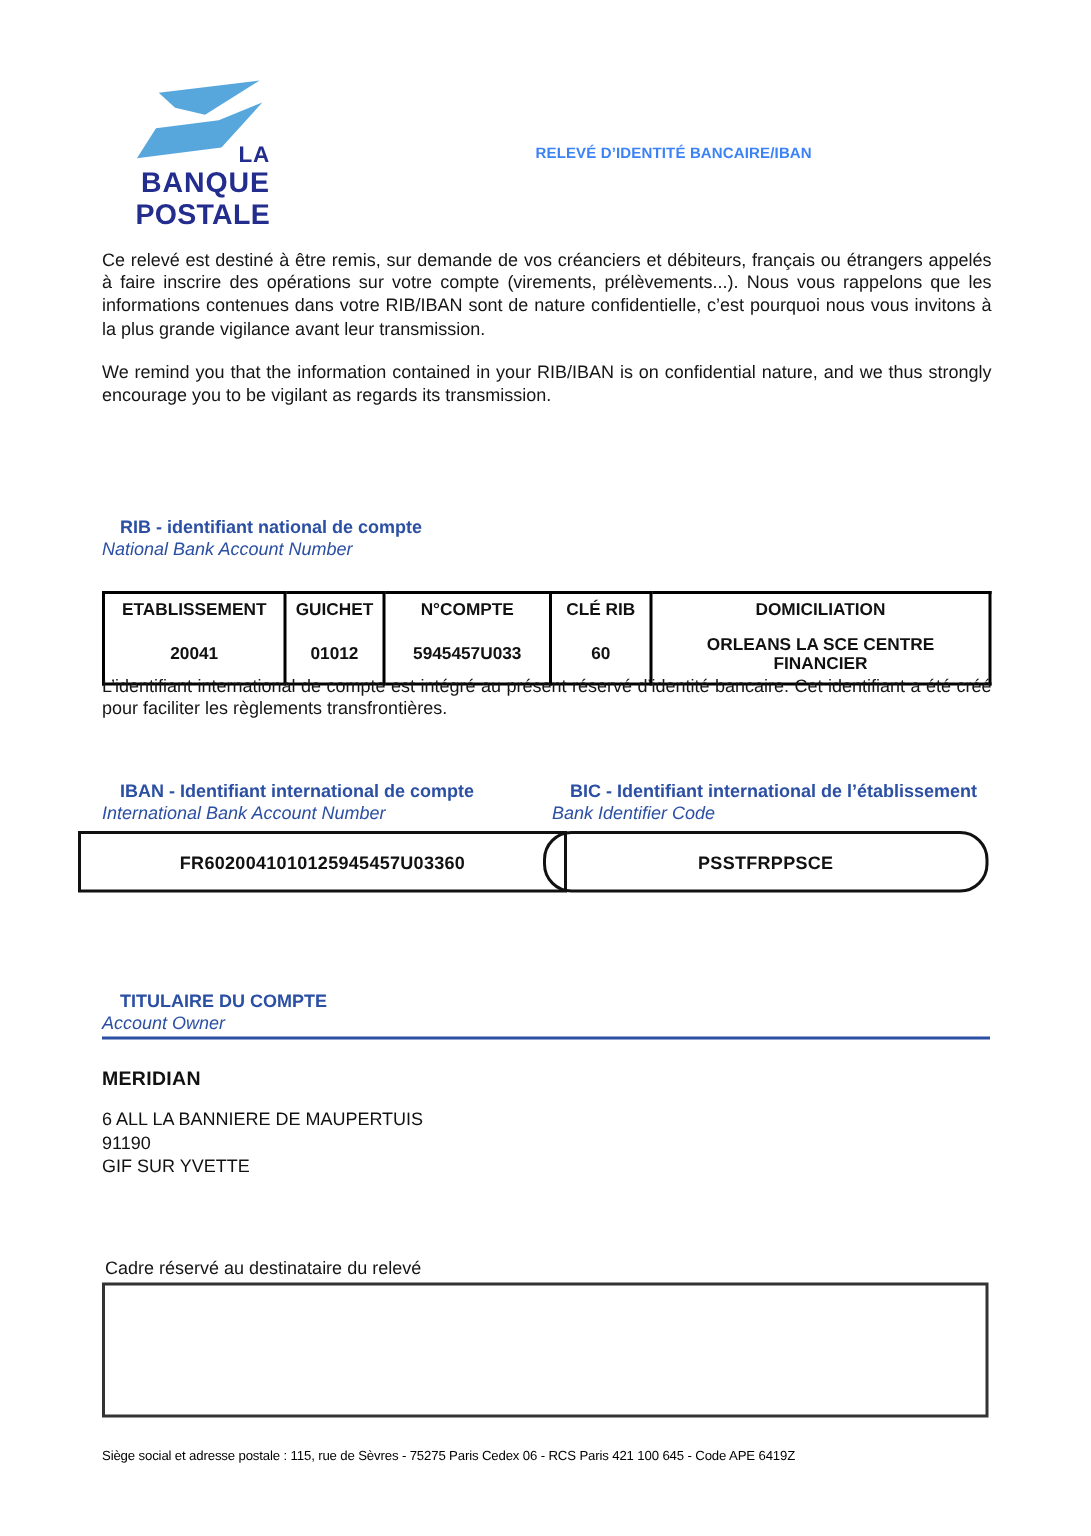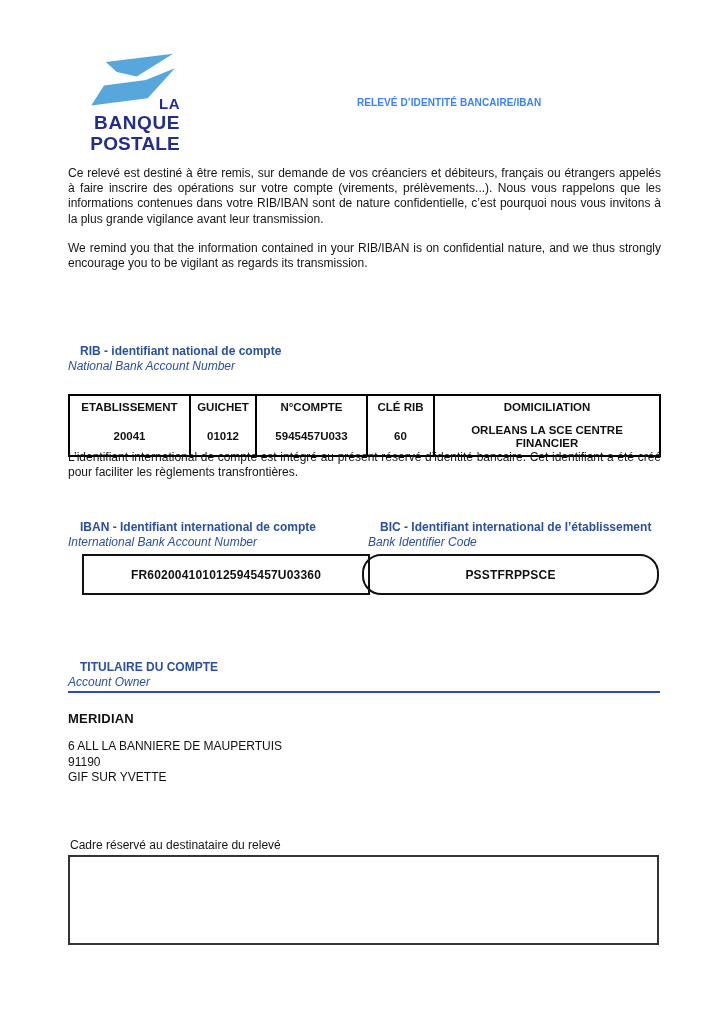--- a/index.html
+++ b/index.html
@@ -41,21 +41,21 @@
   .rib-table td { border: 2px solid #000; vertical-align: top; padding: 0; }
   .cell-head { height: 23px; padding-top: 5px; text-align: center; font-size: 11.5px; font-weight: bold; }
   .cell-val  { height: 36px; display: flex; align-items: center; justify-content: center; text-align: center; font-size: 11.5px; font-weight: bold; line-height: 13.5px; }
   .cell-val.narrow { width: 175px; margin: 0 auto; }
   
   .value-box {
     position: absolute; top: 554px; height: 41px; border: 2px solid #111;
     display: flex; align-items: center; justify-content: center;
     font-size: 12px; font-weight: bold; letter-spacing: 0.2px;
   }
-  .iban-box { left: 82px; width: 288px; }
+  .iban-box { left: 52px; width: 326px; }
   .bic-box  { left: 362px; width: 297px; border-radius: 19px; }
   
   .owner-rule { position: absolute; left: 68px; top: 691px; width: 592px; height: 0; border-top: 2px solid #2b4fa3; }
   .owner-name { position: absolute; left: 68px; top: 711px; font-size: 13px; font-weight: bold; letter-spacing: 0.2px; }
   .owner-address { position: absolute; left: 68px; top: 739px; font-size: 12px; line-height: 15.5px; }
   
   .cadre-label { position: absolute; left: 70px; top: 838px; font-size: 12px; color: #151515; }
   .cadre-box { position: absolute; left: 68px; top: 855px; width: 591px; height: 90px; border: 2px solid #333; background: #fff; }
   
   .footer { position: absolute; left: 68px; top: 964px; font-size: 8.8px; line-height: 12px; color: #000; letter-spacing: -0.1px; }
@@ -143,15 +143,16 @@
   <div class="owner-address">
     <div>6 ALL LA BANNIERE DE MAUPERTUIS</div>
     <div>91190</div>
     <div>GIF SUR YVETTE</div>
   </div>
 
   <div class="cadre-label">Cadre réservé au destinataire du relevé</div>
   <div class="cadre-box"></div>
 
   <div class="footer">
+    <div>Siège social et adresse postale : 115, rue de Sèvres - 75275 Paris Cedex 06 - RCS Paris 421 100 645 - Code APE 6419Z</div>
   </div>
 
 </div>
 
 </body></html>

